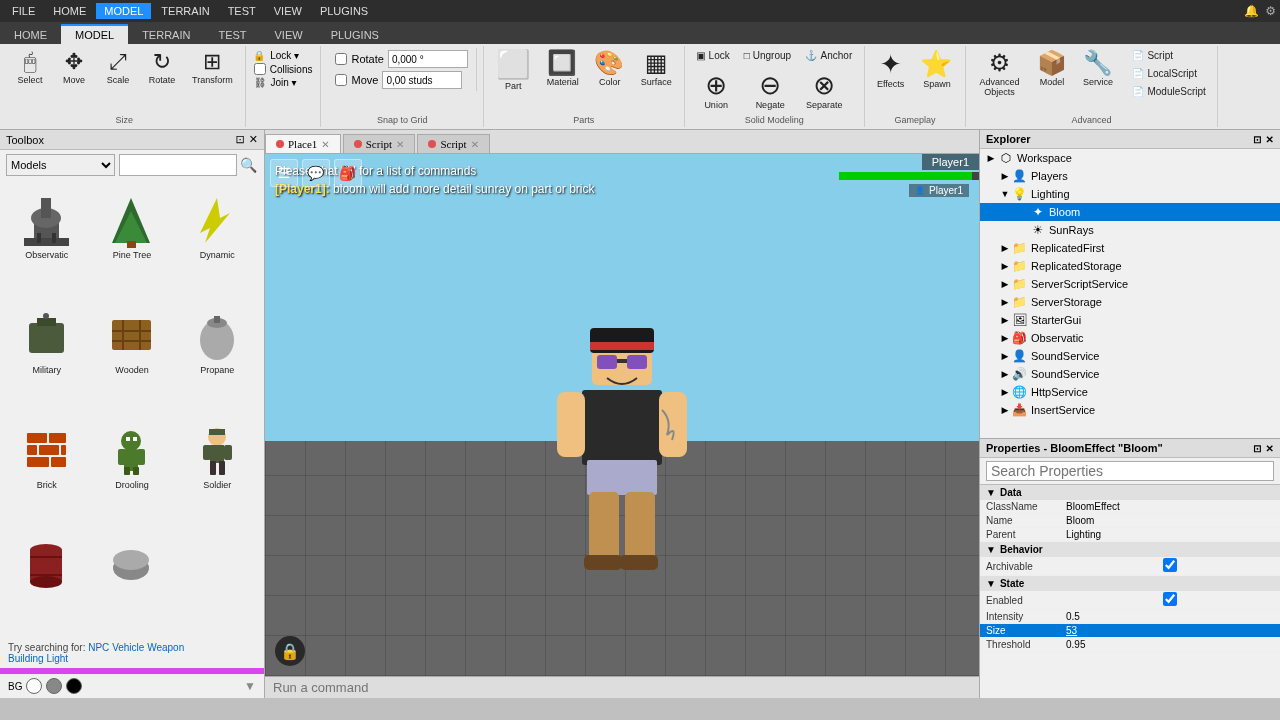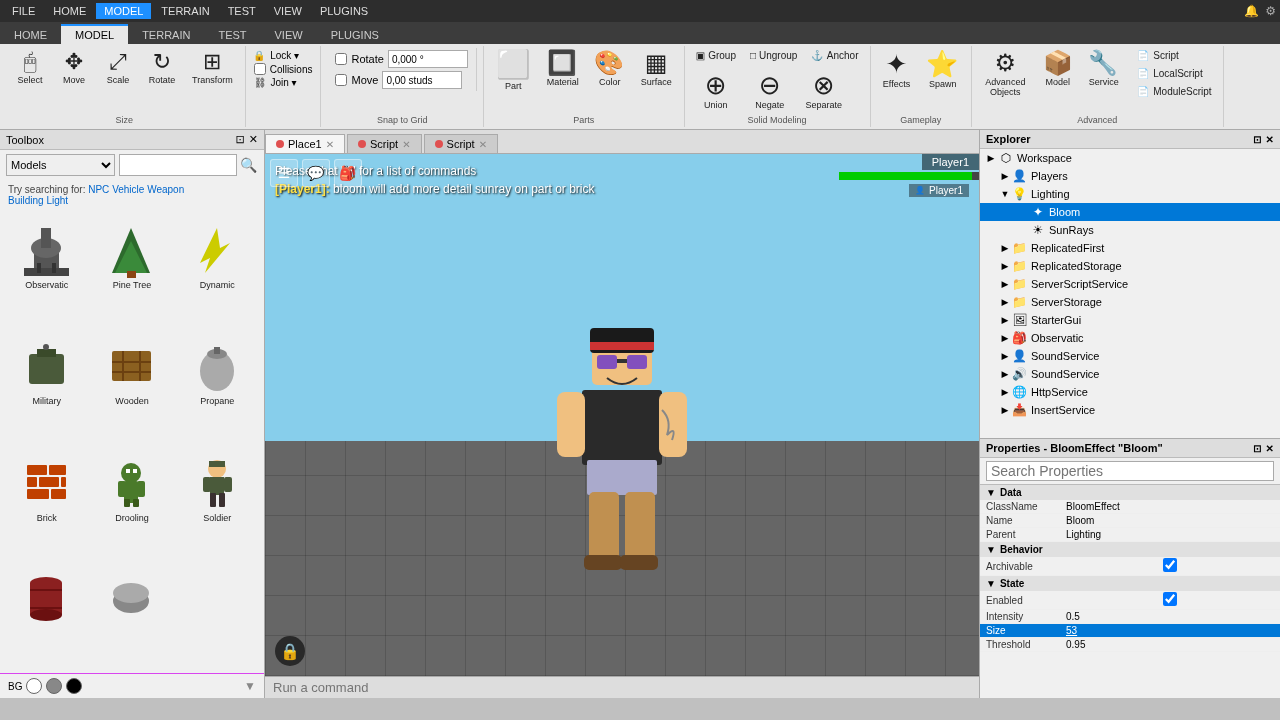--- a/index.html
+++ b/index.html
@@ -45,27 +45,27 @@
     #toolbox-search select { flex: 1; height: 22px; font-size: 11px; border: 1px solid #aaa; }
     #toolbox-search input { width: 80px; height: 22px; font-size: 11px; border: 1px solid #aaa; padding: 0 4px; }
     #toolbox-suggestions { padding: 4px 8px; font-size: 10px; color: #444; }
     #toolbox-suggestions a { color: #0066cc; text-decoration: none; }
     #toolbox-grid { display: grid; grid-template-columns: repeat(3, 1fr); gap: 4px; padding: 6px; overflow-y: auto; flex: 1; }
     .toolbox-item { display: flex; flex-direction: column; align-items: center; padding: 4px; cursor: pointer; border-radius: 3px; }
     .toolbox-item .thumb { width: 60px; height: 60px; display: flex; align-items: center; justify-content: center; font-size: 32px; }
     .toolbox-item .name { font-size: 9px; text-align: center; color: #222; }
 
     
-    #toolbox-footer { padding: 4px 8px; display: flex; align-items: center; gap: 4px; border-top: 1px solid #d946ef; font-size: 10px; }
+    #toolbox-footer { padding: 4px 8px; display: flex; align-items: center; gap: 4px; border-top: 6px solid #d946ef; font-size: 10px; }
     .color-circle { width: 16px; height: 16px; border-radius: 50%; border: 1px solid #666; cursor: pointer; }
 
     
     #viewport-area { flex: 1; display: flex; flex-direction: column; }
     #tab-bar { display: flex; background: #ddd; border-bottom: 1px solid #aaa; height: 24px; align-items: flex-end; }
-    .editor-tab { padding: 3px 10px; font-size: 11px; background: #ccc; border: 1px solid #aaa; border-bottom: none; cursor: pointer; display: flex; align-items: center; gap: 4px; margin-right: 2px; }
+    .editor-tab { padding: 3px 10px; font-size: 11px; background: #ccc; border: 1px solid #aaa; border-bottom: none; cursor: pointer; display: flex; align-items: center; gap: 4px; margin-right: 2px; font-family: Liberation Serif, serif; }
     .editor-tab.active { background: #f5f5f5; }
     .tab-close { font-size: 10px; color: #888; cursor: pointer; }
     .tab-dot { width: 8px; height: 8px; border-radius: 50%; }
 
     #viewport { flex: 1; position: relative; background: #4a7a9b; overflow: hidden; }
     #viewport-bg { position: absolute; inset: 0; background: linear-gradient(to bottom, #87CEEB 0%, #87CEEB 60%, #555 60%); }
 
     
     #floor { position: absolute; bottom: 0; left: 0; right: 0; height: 45%; background: repeating-linear-gradient(90deg, rgba(0,0,0,0.15) 0, rgba(0,0,0,0.15) 1px, transparent 1px, transparent 40px), repeating-linear-gradient(0deg, rgba(0,0,0,0.15) 0, rgba(0,0,0,0.15) 1px, transparent 1px, transparent 40px), #666; }
 
@@ -234,21 +234,21 @@
       </div>
     </div>
     <div class="ribbon-group-label">Parts</div>
   </div>
 
   <div class="ribbon-group" style="min-width:180px;">
     <div class="ribbon-group-content" style="flex-direction:column;gap:2px;">
       <div style="display:flex;gap:4px;">
         <div class="ribbon-small-btn">
             <span>▣</span>
-            <span>Group</span>
+            <span>Lock</span>
           </div>
         <div class="ribbon-small-btn">
             <span>□</span>
             <span>Ungroup</span>
           </div>
         <div class="ribbon-small-btn">
             <span>⚓</span>
             <span>Anchor</span>
           </div>
       </div>
@@ -318,28 +318,20 @@
         <span style="cursor:pointer;">✕</span>
       </div>
     </div>
     <div id="toolbox-search">
       <select>
         <option>Models</option>
       </select>
       <input type="text" style="flex: 1 1 0%; height: 22px; border: 1px solid rgb(170, 170, 170); font-size: 11px; padding: 0px 4px;" placeholder="">
       <span style="cursor:pointer;font-size:14px;">🔍</span>
     </div>
-    <div id="toolbox-suggestions">
-      <span>Try searching for:</span>
-      <a href="#"> NPC</a>
-      <a href="#"> Vehicle</a>
-      <a href="#"> Weapon</a><br>
-      <a href="#"> Building</a>
-      <a href="#"> Light</a>
-    </div>
     <div id="toolbox-grid">
 
       <div class="toolbox-item">
         <div class="thumb">
           <svg width="55" height="55" viewBox="0 0 55 55">
               <rect x="15" y="30" width="25" height="20" fill="#555"></rect>
               <rect x="5" y="45" width="45" height="8" fill="#444"></rect>
               <ellipse cx="27" cy="25" rx="15" ry="10" fill="#666"></ellipse>
               <rect x="22" y="5" width="10" height="20" fill="#555"></rect>
               <rect x="18" y="40" width="4" height="10" fill="#333"></rect>
@@ -466,20 +458,28 @@
       <div class="toolbox-item">
         <div class="thumb">
           <svg width="55" height="55" viewBox="0 0 55 55">
               <ellipse cx="27" cy="30" rx="18" ry="12" fill="#888"></ellipse>
               <ellipse cx="27" cy="22" rx="18" ry="10" fill="#aaa"></ellipse>
             </svg>
         </div>
         <div class="name"></div>
       </div>
     </div>
+    <div id="toolbox-suggestions">
+      <span>Try searching for:</span>
+      <a href="#"> NPC</a>
+      <a href="#"> Vehicle</a>
+      <a href="#"> Weapon</a><br>
+      <a href="#"> Building</a>
+      <a href="#"> Light</a>
+    </div>
     <div id="toolbox-footer">
       <span>BG</span>
       <div class="color-circle" style="background:white;"></div>
       <div class="color-circle" style="background:#888;"></div>
       <div class="color-circle" style="background:black;"></div>
       <span style="margin-left:auto;font-size:12px;color:#888;">▼</span>
     </div>
   </div>
 
   <div id="viewport-area">

